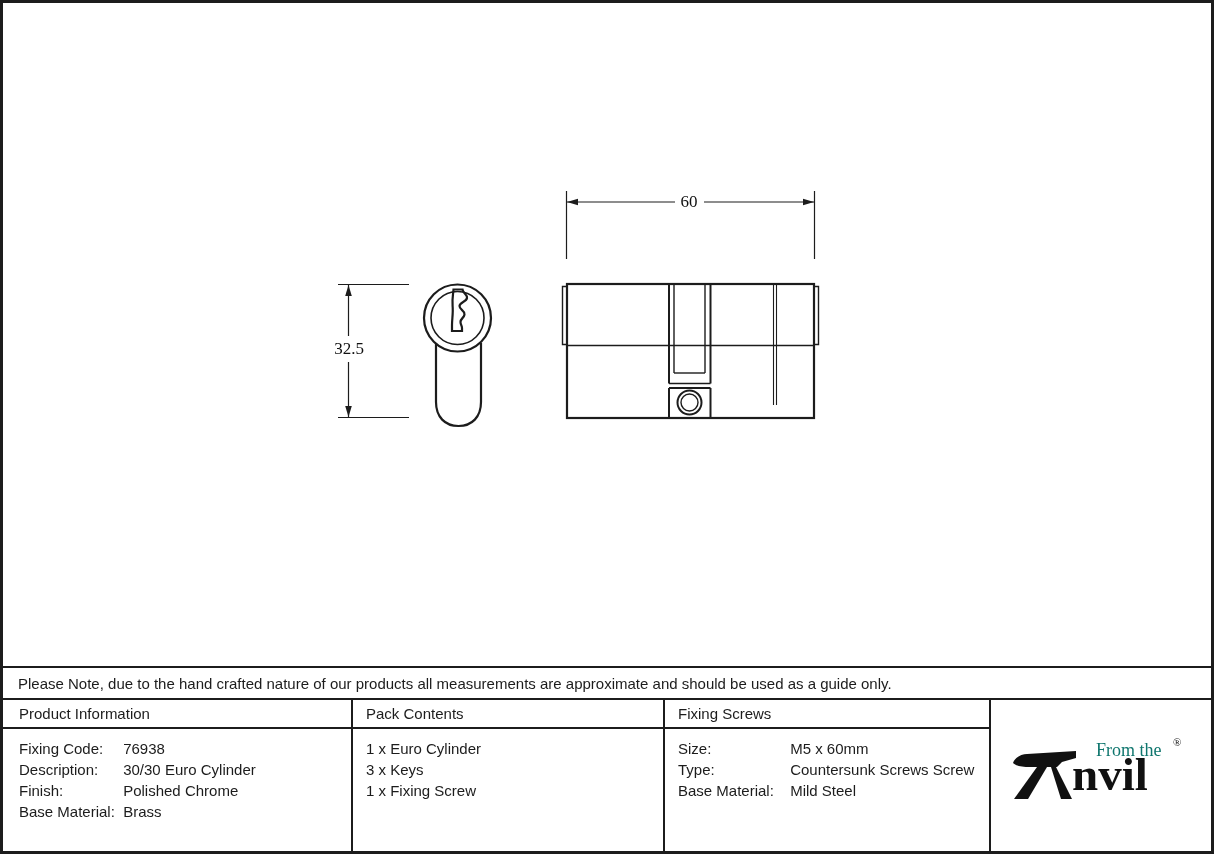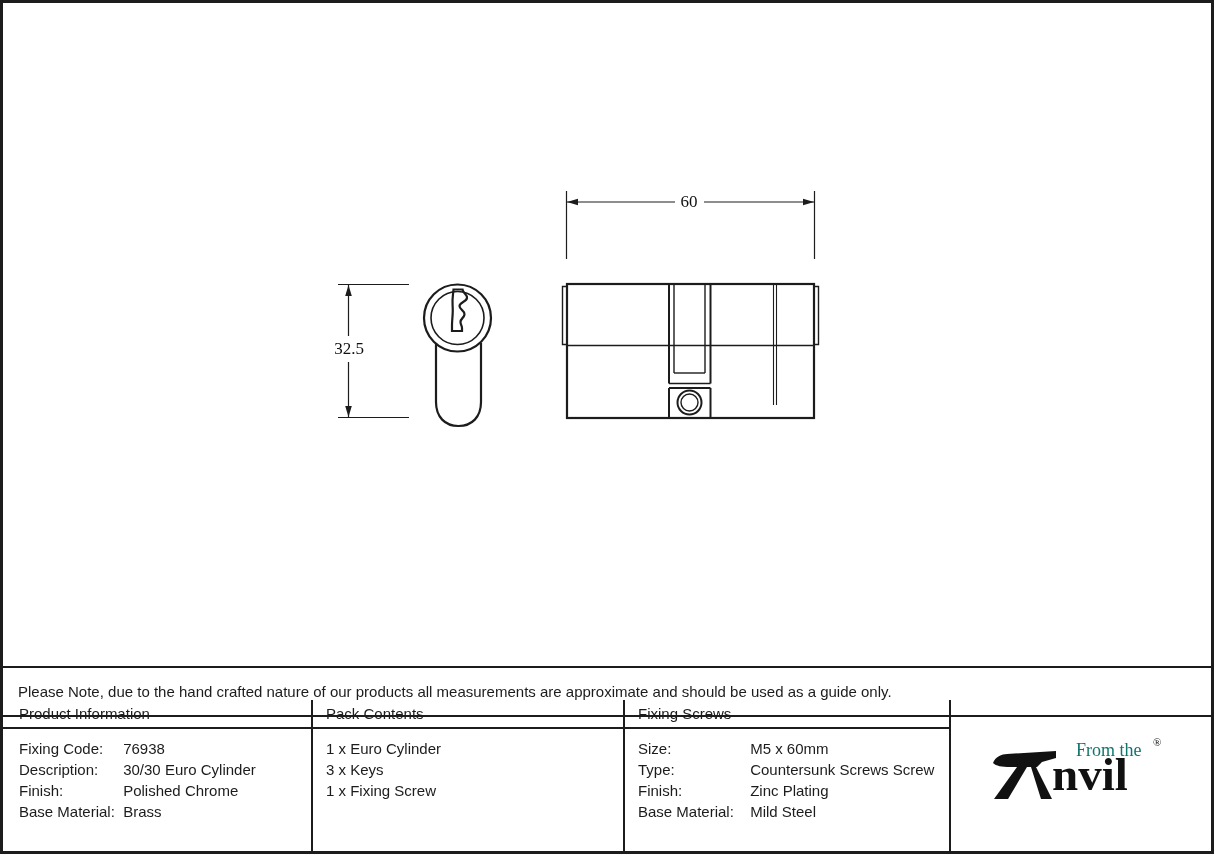--- a/index.html
+++ b/index.html
@@ -10,31 +10,31 @@
     background:#fff;
     border:3px solid #1c1c1c;
     font-family:"Liberation Sans", sans-serif;
     color:#1c1c1c;
     overflow:hidden;
   }
   .drawing-area { position:absolute; top:0; left:0; width:1208px; height:663px; }
   .dim-text { font-family:"Liberation Serif", serif; font-size:17px; fill:#111; }
 
   .note-row {
-    position:absolute; left:0; right:0; top:663px; height:51px;
+    position:absolute; left:0; right:0; top:663px; height:34px;
     border-top:2px solid #1c1c1c; border-bottom:2px solid #1c1c1c;
     display:flex; align-items:center; padding-left:15px;
     font-size:15px;
   }
   .spec-section {
     position:absolute; left:0; right:0; top:697px; bottom:0;
     display:flex; font-size:15px;
   }
   .spec-col { border-right:2px solid #1c1c1c; }
-  .col-product { width:310px; }
+  .col-product { width:350px; }
   .col-pack   { width:312px; }
   .col-fix    { width:326px; }
   .logo-cell  { flex:1; display:flex; align-items:center; justify-content:center; }
   .col-header {
     height:29px; border-bottom:2px solid #1c1c1c;
     display:flex; align-items:center;
   }
   .col-product .col-header { padding-left:16px; }
   .col-pack .col-header, .col-fix .col-header { padding-left:13px; }
   .rows { padding-top:9px; }
@@ -166,24 +166,20 @@
     <div class="spec-col col-fix">
       <div class="col-header">Fixing Screws</div>
       <div class="rows">
         <div class="row">
           <span class="row-label">Size:</span>
           <span class="row-value">M5 x 60mm</span>
         </div>
         <div class="row">
           <span class="row-label">Type:</span>
           <span class="row-value">Countersunk Screws Screw</span>
-        </div>
-        <div class="row">
-          <span class="row-label">Finish:</span>
-          <span class="row-value">Zinc Plating</span>
         </div>
         <div class="row">
           <span class="row-label">Base Material:</span>
           <span class="row-value">Mild Steel</span>
         </div>
       </div>
     </div>
 
     <div class="logo-cell">
       <div class="logo">

